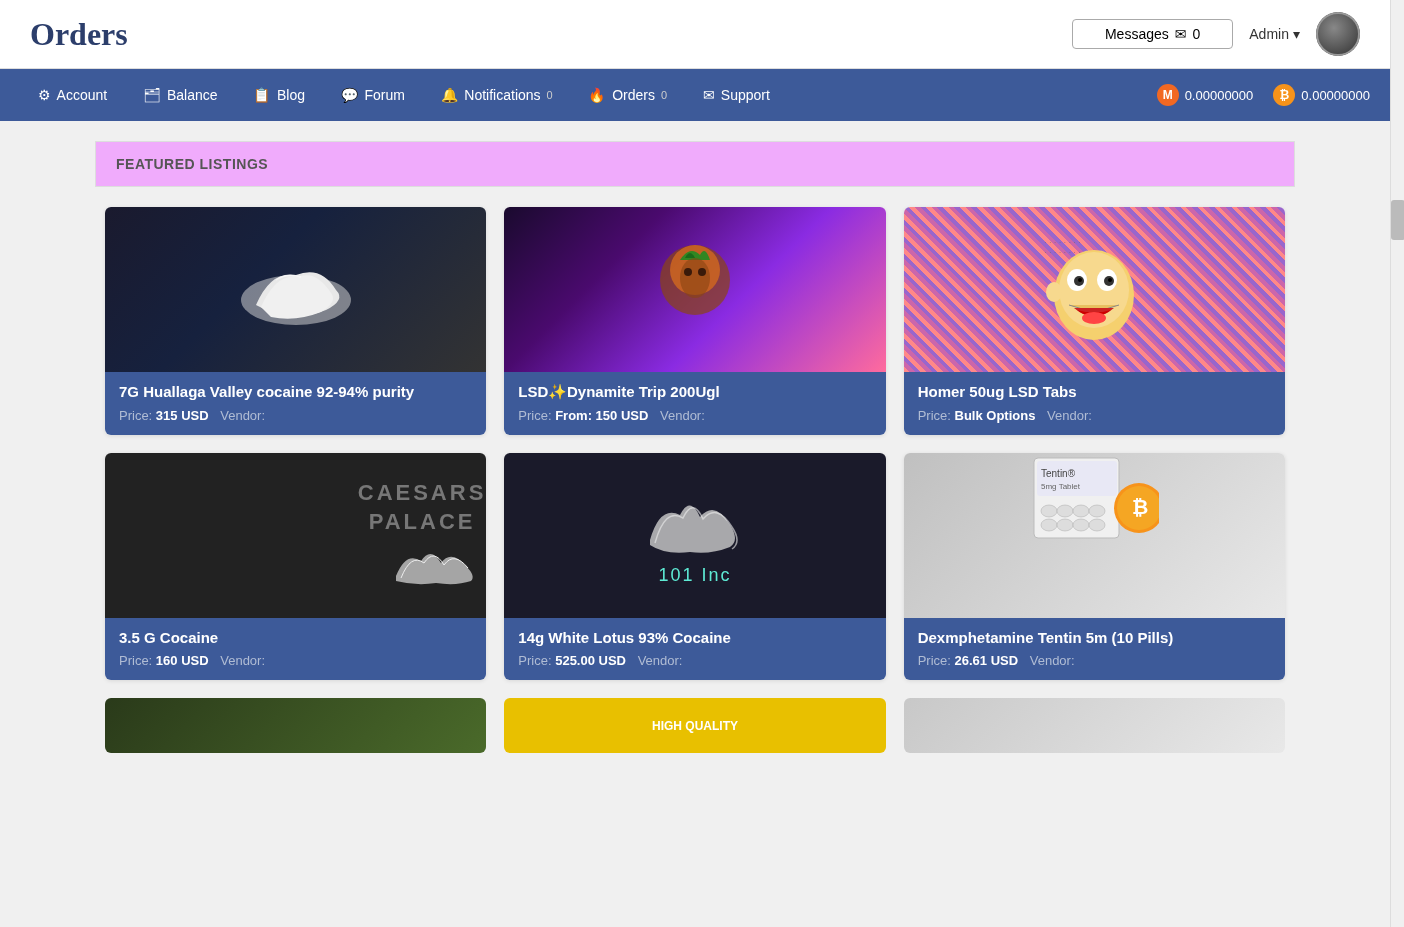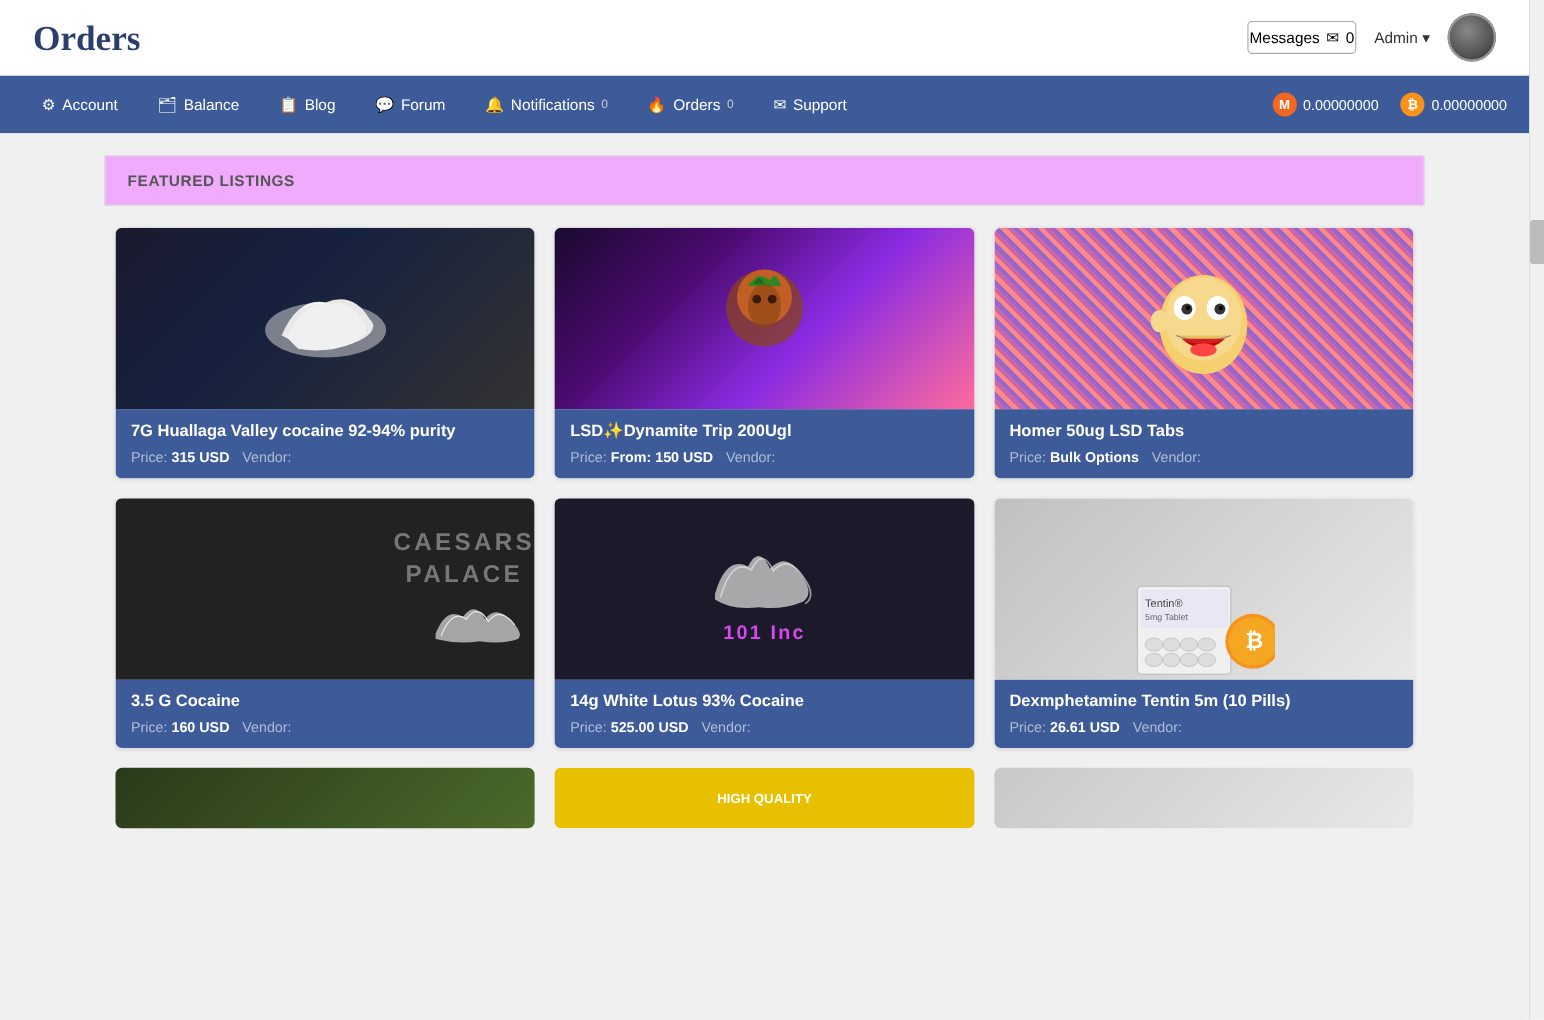--- a/index.html
+++ b/index.html
@@ -21,21 +21,21 @@
       font-family: Georgia, serif;
     }
     .header-right {
       display: flex;
       align-items: center;
       gap: 16px;
     }
     .messages-btn {
       border: 1px solid #aaa;
       border-radius: 4px;
-      padding: 6px 1px;
+      padding: 6px 32px;
       background: #fff;
       font-size: 14px;
       display: flex;
       align-items: center;
       gap: 6px;
       cursor: pointer;
     }
     .admin-label {
       font-size: 14px;
       color: #333;
@@ -402,34 +402,34 @@
             </div>
           </div>
         </div>
 
         <div class="listing-card">
           <div class="card-img-placeholder img-lotus" style="display:flex; align-items:center; justify-content:center; flex-direction:column; background: #1a1a2a;">
             <svg width="120" height="80" viewBox="0 0 120 80">
               <path d="M15,55 Q25,20 45,30 Q55,10 65,32 Q80,15 95,40 Q105,55 95,62 Q75,70 55,67 Q30,70 15,60 Z" fill="#ccc" opacity="0.8"></path>
               <path d="M20,58 Q30,22 48,33 Q58,12 68,34 Q82,18 97,42 Q107,57 97,64" fill="none" stroke="#eee" stroke-width="1.5" opacity="0.6"></path>
             </svg>
-            <div style="color:#d946ef; font-size:18px; font-weight:bold; letter-spacing:2px;">101 Inc</div>
+            <div style="color:#5eead4; font-size:18px; font-weight:normal; letter-spacing:2px;">101 Inc</div>
           </div>
           <div class="card-info">
             <div class="card-title">14g White Lotus 93% Cocaine</div>
             <div class="card-meta">
               <span class="price-label">Price: </span>
               <span class="price-value">525.00 USD</span>
               <span class="vendor-label">Vendor:</span>
             </div>
           </div>
         </div>
 
         <div class="listing-card">
-          <div class="card-img-placeholder img-pills" style="display:flex; align-items:flex-end; justify-content:center; gap:10px; background: linear-gradient(135deg, #c0c0c0, #e8e8e8);">
+          <div class="card-img-placeholder img-pills" style="display:flex; align-items:flex-start; justify-content:center; gap:10px; background: linear-gradient(135deg, #c0c0c0, #e8e8e8);">
 
             <svg width="130" height="90" viewBox="0 0 130 90">
               <rect x="5" y="5" width="85" height="80" rx="4" fill="#f0f0f0" stroke="#bbb" stroke-width="1"></rect>
               <rect x="8" y="8" width="80" height="35" rx="3" fill="#e8e8f5"></rect>
               <text x="12" y="24" font-size="10" fill="#444" font-family="Arial">Tentin®</text>
               <text x="12" y="36" font-size="8" fill="#666" font-family="Arial">5mg Tablet</text>
 
               <ellipse cx="20" cy="58" rx="8" ry="6" fill="#ddd" stroke="#aaa" stroke-width="0.5"></ellipse>
               <ellipse cx="36" cy="58" rx="8" ry="6" fill="#ddd" stroke="#aaa" stroke-width="0.5"></ellipse>
               <ellipse cx="52" cy="58" rx="8" ry="6" fill="#ddd" stroke="#aaa" stroke-width="0.5"></ellipse>

